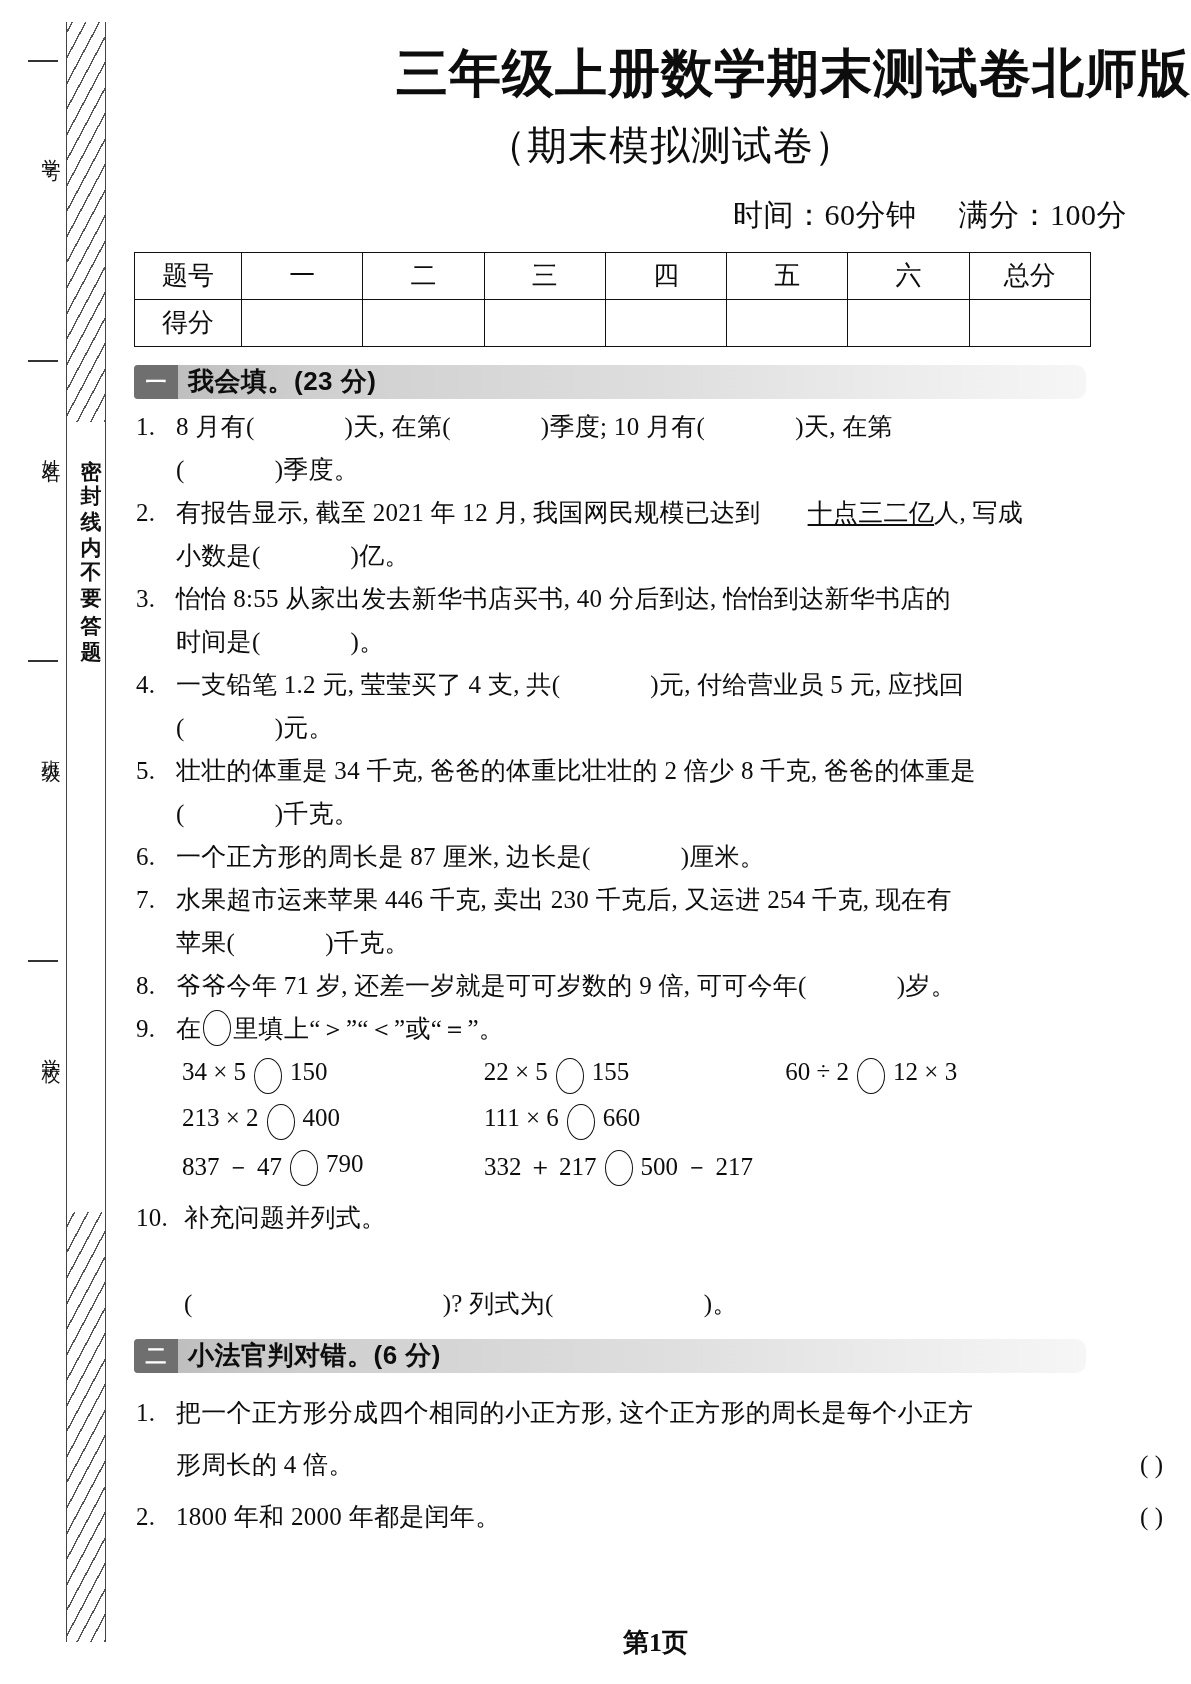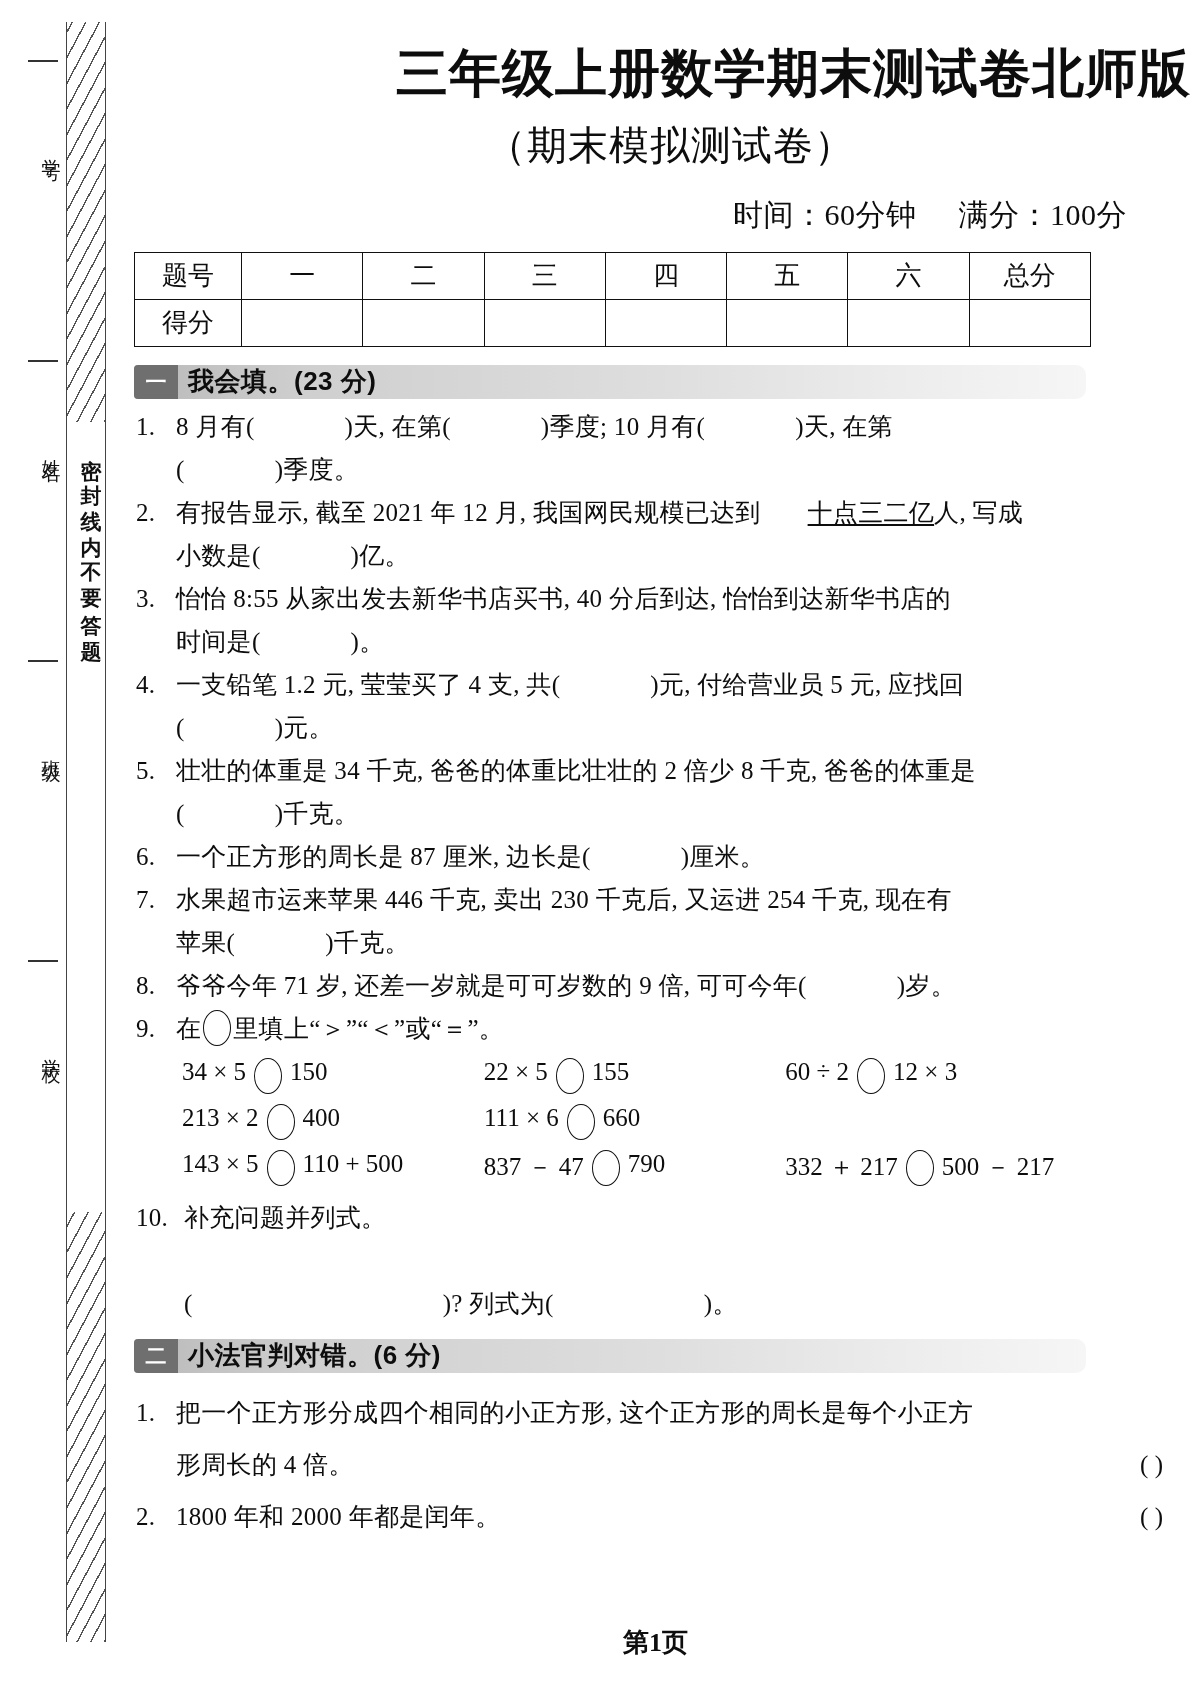--- a/index.html
+++ b/index.html
@@ -360,25 +360,20 @@
             <span>400</span>
         </div>
         <div class="cmp-cell">
           <span>111 × 6</span>
             <span class="oval"></span>
             <span>660</span>
         </div>
       </div>
       <div class="cmp-row">
         <div class="cmp-cell">
-          <span>143 × 5</span>
-            <span class="oval"></span>
-            <span>110 + 500</span>
-        </div>
-        <div class="cmp-cell">
           <span>837 － 47</span>
             <span class="oval"></span>
             <span>790</span>
         </div>
         <div class="cmp-cell">
           <span>332 ＋ 217</span>
             <span class="oval"></span>
             <span>500 － 217</span>
         </div>
       </div>

